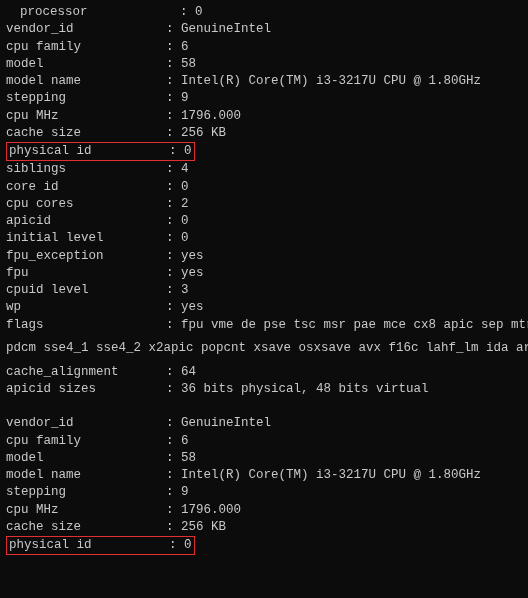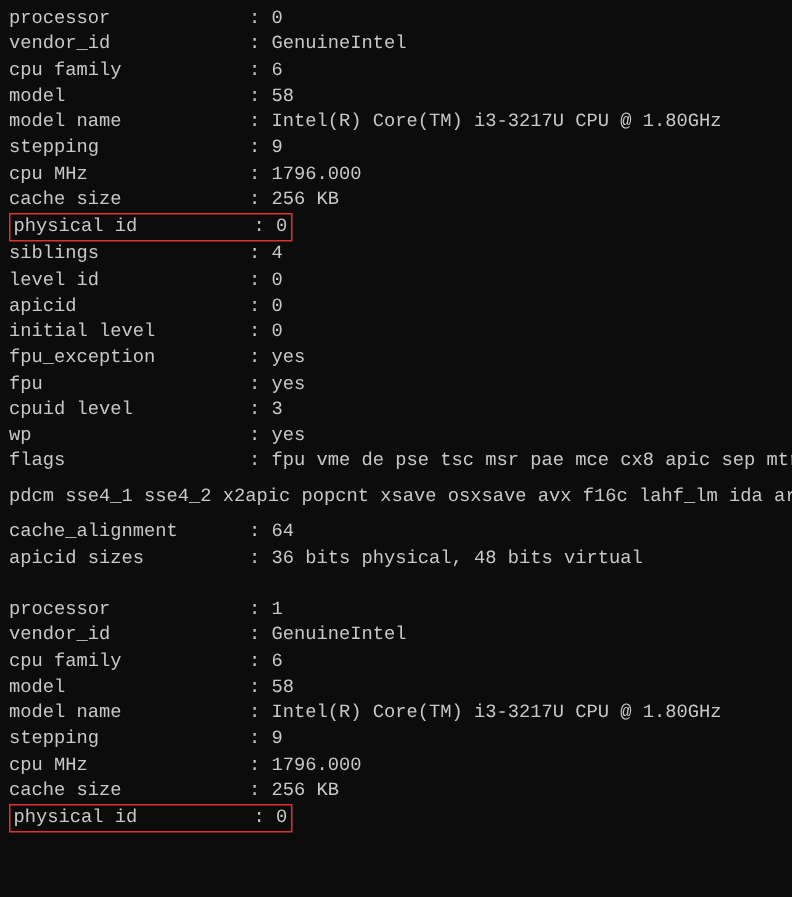--- a/index.html
+++ b/index.html
@@ -12,46 +12,46 @@
       width: 528px;
       min-height: 598px;
       overflow: hidden;
       padding: 4px 6px;
     }
   </style>
 </head>
 <body>
 
 <div id="terminal-window">
-<div style="display: block; line-height: 1.38;"><span style="min-width: 160px; display: inline-block; color: rgb(200, 200, 200); font-family: &quot;Courier New&quot;, Courier, monospace; font-size: 12.5px;">processor</span><span style="color: rgb(200, 200, 200); font-family: &quot;Courier New&quot;, Courier, monospace; font-size: 12.5px;">: 0</span></div>
+<div style="display: block; line-height: 1.38; margin-left: 14px;"><span style="min-width: 160px; display: inline-block; color: rgb(200, 200, 200); font-family: &quot;Courier New&quot;, Courier, monospace; font-size: 12.5px;">processor</span><span style="color: rgb(200, 200, 200); font-family: &quot;Courier New&quot;, Courier, monospace; font-size: 12.5px;">: 0</span></div>
     <div style="display: block; line-height: 1.38;"><span style="min-width: 160px; display: inline-block; color: rgb(200, 200, 200); font-family: &quot;Courier New&quot;, Courier, monospace; font-size: 12.5px;">vendor_id</span><span style="color: rgb(200, 200, 200); font-family: &quot;Courier New&quot;, Courier, monospace; font-size: 12.5px;">: GenuineIntel</span></div>
     <div style="display: block; line-height: 1.38;"><span style="min-width: 160px; display: inline-block; color: rgb(200, 200, 200); font-family: &quot;Courier New&quot;, Courier, monospace; font-size: 12.5px;">cpu family</span><span style="color: rgb(200, 200, 200); font-family: &quot;Courier New&quot;, Courier, monospace; font-size: 12.5px;">: 6</span></div>
     <div style="display: block; line-height: 1.38;"><span style="min-width: 160px; display: inline-block; color: rgb(200, 200, 200); font-family: &quot;Courier New&quot;, Courier, monospace; font-size: 12.5px;">model</span><span style="color: rgb(200, 200, 200); font-family: &quot;Courier New&quot;, Courier, monospace; font-size: 12.5px;">: 58</span></div>
     <div style="display: block; line-height: 1.38;"><span style="min-width: 160px; display: inline-block; color: rgb(200, 200, 200); font-family: &quot;Courier New&quot;, Courier, monospace; font-size: 12.5px;">model name</span><span style="color: rgb(200, 200, 200); font-family: &quot;Courier New&quot;, Courier, monospace; font-size: 12.5px;">: Intel(R) Core(TM) i3-3217U CPU @ 1.80GHz</span></div>
     <div style="display: block; line-height: 1.38;"><span style="min-width: 160px; display: inline-block; color: rgb(200, 200, 200); font-family: &quot;Courier New&quot;, Courier, monospace; font-size: 12.5px;">stepping</span><span style="color: rgb(200, 200, 200); font-family: &quot;Courier New&quot;, Courier, monospace; font-size: 12.5px;">: 9</span></div>
     <div style="display: block; line-height: 1.38;"><span style="min-width: 160px; display: inline-block; color: rgb(200, 200, 200); font-family: &quot;Courier New&quot;, Courier, monospace; font-size: 12.5px;">cpu MHz</span><span style="color: rgb(200, 200, 200); font-family: &quot;Courier New&quot;, Courier, monospace; font-size: 12.5px;">: 1796.000</span></div>
     <div style="display: block; line-height: 1.38;"><span style="min-width: 160px; display: inline-block; color: rgb(200, 200, 200); font-family: &quot;Courier New&quot;, Courier, monospace; font-size: 12.5px;">cache size</span><span style="color: rgb(200, 200, 200); font-family: &quot;Courier New&quot;, Courier, monospace; font-size: 12.5px;">: 256 KB</span></div>
     <div style="display: block; line-height: 1.38;"><span style="display: inline-flex; border: 1.5px solid rgb(224, 48, 48); padding: 0px 2px;">
         <span style="min-width: 160px; display: inline-block; color: rgb(200, 200, 200); font-family: &quot;Courier New&quot;, Courier, monospace; font-size: 12.5px;">physical id</span>
         <span style="color: rgb(200, 200, 200); font-family: &quot;Courier New&quot;, Courier, monospace; font-size: 12.5px;">: 0</span>
       </span></div>
     <div style="display: block; line-height: 1.38;"><span style="min-width: 160px; display: inline-block; color: rgb(200, 200, 200); font-family: &quot;Courier New&quot;, Courier, monospace; font-size: 12.5px;">siblings</span><span style="color: rgb(200, 200, 200); font-family: &quot;Courier New&quot;, Courier, monospace; font-size: 12.5px;">: 4</span></div>
-    <div style="display: block; line-height: 1.38;"><span style="min-width: 160px; display: inline-block; color: rgb(200, 200, 200); font-family: &quot;Courier New&quot;, Courier, monospace; font-size: 12.5px;">level id</span><span style="color: rgb(200, 200, 200); font-family: &quot;Courier New&quot;, Courier, monospace; font-size: 12.5px;">: 0</span></div>
+    <div style="display: block; line-height: 1.38;"><span style="min-width: 160px; display: inline-block; color: rgb(200, 200, 200); font-family: &quot;Courier New&quot;, Courier, monospace; font-size: 12.5px;">core id</span><span style="color: rgb(200, 200, 200); font-family: &quot;Courier New&quot;, Courier, monospace; font-size: 12.5px;">: 0</span></div>
+    <div style="display: block; line-height: 1.38;"><span style="min-width: 160px; display: inline-block; color: rgb(200, 200, 200); font-family: &quot;Courier New&quot;, Courier, monospace; font-size: 12.5px;">cpu cores</span><span style="color: rgb(200, 200, 200); font-family: &quot;Courier New&quot;, Courier, monospace; font-size: 12.5px;">: 2</span></div>
     <div style="display: block; line-height: 1.38;"><span style="min-width: 160px; display: inline-block; color: rgb(200, 200, 200); font-family: &quot;Courier New&quot;, Courier, monospace; font-size: 12.5px;">apicid</span><span style="color: rgb(200, 200, 200); font-family: &quot;Courier New&quot;, Courier, monospace; font-size: 12.5px;">: 0</span></div>
     <div style="display: block; line-height: 1.38;"><span style="min-width: 160px; display: inline-block; color: rgb(200, 200, 200); font-family: &quot;Courier New&quot;, Courier, monospace; font-size: 12.5px;">initial level</span><span style="color: rgb(200, 200, 200); font-family: &quot;Courier New&quot;, Courier, monospace; font-size: 12.5px;">: 0</span></div>
     <div style="display: block; line-height: 1.38;"><span style="min-width: 160px; display: inline-block; color: rgb(200, 200, 200); font-family: &quot;Courier New&quot;, Courier, monospace; font-size: 12.5px;">fpu_exception</span><span style="color: rgb(200, 200, 200); font-family: &quot;Courier New&quot;, Courier, monospace; font-size: 12.5px;">: yes</span></div>
     <div style="display: block; line-height: 1.38;"><span style="min-width: 160px; display: inline-block; color: rgb(200, 200, 200); font-family: &quot;Courier New&quot;, Courier, monospace; font-size: 12.5px;">fpu</span><span style="color: rgb(200, 200, 200); font-family: &quot;Courier New&quot;, Courier, monospace; font-size: 12.5px;">: yes</span></div>
     <div style="display: block; line-height: 1.38;"><span style="min-width: 160px; display: inline-block; color: rgb(200, 200, 200); font-family: &quot;Courier New&quot;, Courier, monospace; font-size: 12.5px;">cpuid level</span><span style="color: rgb(200, 200, 200); font-family: &quot;Courier New&quot;, Courier, monospace; font-size: 12.5px;">: 3</span></div>
     <div style="display: block; line-height: 1.38;"><span style="min-width: 160px; display: inline-block; color: rgb(200, 200, 200); font-family: &quot;Courier New&quot;, Courier, monospace; font-size: 12.5px;">wp</span><span style="color: rgb(200, 200, 200); font-family: &quot;Courier New&quot;, Courier, monospace; font-size: 12.5px;">: yes</span></div>
     <div style="display: block; line-height: 1.38;"><span style="display: inline-block; color: rgb(200, 200, 200); font-family: &quot;Courier New&quot;, Courier, monospace; font-size: 12.5px; max-width: 522px; overflow: hidden; white-space: nowrap;"><span style="display: inline-block; min-width: 160px; color: rgb(200, 200, 200);">flags</span>: fpu vme de pse tsc msr pae mce cx8 apic sep mtrr pge mca c</span></div>
     <div style="display: block; line-height: 1.38;"><span style="display: inline-block; color: rgb(200, 200, 200); font-family: &quot;Courier New&quot;, Courier, monospace; font-size: 12.5px; max-width: 522px; overflow: hidden; white-space: nowrap;">pdcm sse4_1 sse4_2 x2apic popcnt xsave osxsave avx f16c lahf_lm ida arat ep</span></div>
     <div style="display: block; line-height: 1.38;"><span style="min-width: 160px; display: inline-block; color: rgb(200, 200, 200); font-family: &quot;Courier New&quot;, Courier, monospace; font-size: 12.5px;">cache_alignment</span><span style="color: rgb(200, 200, 200); font-family: &quot;Courier New&quot;, Courier, monospace; font-size: 12.5px;">: 64</span></div>
     <div style="display: block; line-height: 1.38;"><span style="min-width: 160px; display: inline-block; color: rgb(200, 200, 200); font-family: &quot;Courier New&quot;, Courier, monospace; font-size: 12.5px;">apicid sizes</span><span style="color: rgb(200, 200, 200); font-family: &quot;Courier New&quot;, Courier, monospace; font-size: 12.5px;">: 36 bits physical, 48 bits virtual</span></div>
     <div style="height: 1.38em;"></div>
-    <div style="display: block; line-height: 1.38;"><span style="min-width: 160px; display: inline-block; color: rgb(200, 200, 200); font-family: &quot;Courier New&quot;, Courier, monospace; font-size: 12.5px;">processor</span><span style="color: rgb(200, 200, 200); font-family: &quot;Courier New&quot;, Courier, monospace; font-size: 12.5px;">: 1</span></div>
     <div style="display: block; line-height: 1.38;"><span style="min-width: 160px; display: inline-block; color: rgb(200, 200, 200); font-family: &quot;Courier New&quot;, Courier, monospace; font-size: 12.5px;">vendor_id</span><span style="color: rgb(200, 200, 200); font-family: &quot;Courier New&quot;, Courier, monospace; font-size: 12.5px;">: GenuineIntel</span></div>
     <div style="display: block; line-height: 1.38;"><span style="min-width: 160px; display: inline-block; color: rgb(200, 200, 200); font-family: &quot;Courier New&quot;, Courier, monospace; font-size: 12.5px;">cpu family</span><span style="color: rgb(200, 200, 200); font-family: &quot;Courier New&quot;, Courier, monospace; font-size: 12.5px;">: 6</span></div>
     <div style="display: block; line-height: 1.38;"><span style="min-width: 160px; display: inline-block; color: rgb(200, 200, 200); font-family: &quot;Courier New&quot;, Courier, monospace; font-size: 12.5px;">model</span><span style="color: rgb(200, 200, 200); font-family: &quot;Courier New&quot;, Courier, monospace; font-size: 12.5px;">: 58</span></div>
     <div style="display: block; line-height: 1.38;"><span style="min-width: 160px; display: inline-block; color: rgb(200, 200, 200); font-family: &quot;Courier New&quot;, Courier, monospace; font-size: 12.5px;">model name</span><span style="color: rgb(200, 200, 200); font-family: &quot;Courier New&quot;, Courier, monospace; font-size: 12.5px;">: Intel(R) Core(TM) i3-3217U CPU @ 1.80GHz</span></div>
     <div style="display: block; line-height: 1.38;"><span style="min-width: 160px; display: inline-block; color: rgb(200, 200, 200); font-family: &quot;Courier New&quot;, Courier, monospace; font-size: 12.5px;">stepping</span><span style="color: rgb(200, 200, 200); font-family: &quot;Courier New&quot;, Courier, monospace; font-size: 12.5px;">: 9</span></div>
     <div style="display: block; line-height: 1.38;"><span style="min-width: 160px; display: inline-block; color: rgb(200, 200, 200); font-family: &quot;Courier New&quot;, Courier, monospace; font-size: 12.5px;">cpu MHz</span><span style="color: rgb(200, 200, 200); font-family: &quot;Courier New&quot;, Courier, monospace; font-size: 12.5px;">: 1796.000</span></div>
     <div style="display: block; line-height: 1.38;"><span style="min-width: 160px; display: inline-block; color: rgb(200, 200, 200); font-family: &quot;Courier New&quot;, Courier, monospace; font-size: 12.5px;">cache size</span><span style="color: rgb(200, 200, 200); font-family: &quot;Courier New&quot;, Courier, monospace; font-size: 12.5px;">: 256 KB</span></div>
     <div style="display: block; line-height: 1.38;"><span style="display: inline-flex; border: 1.5px solid rgb(224, 48, 48); padding: 0px 2px;">
         <span style="min-width: 160px; display: inline-block; color: rgb(200, 200, 200); font-family: &quot;Courier New&quot;, Courier, monospace; font-size: 12.5px;">physical id</span>
         <span style="color: rgb(200, 200, 200); font-family: &quot;Courier New&quot;, Courier, monospace; font-size: 12.5px;">: 0</span>

